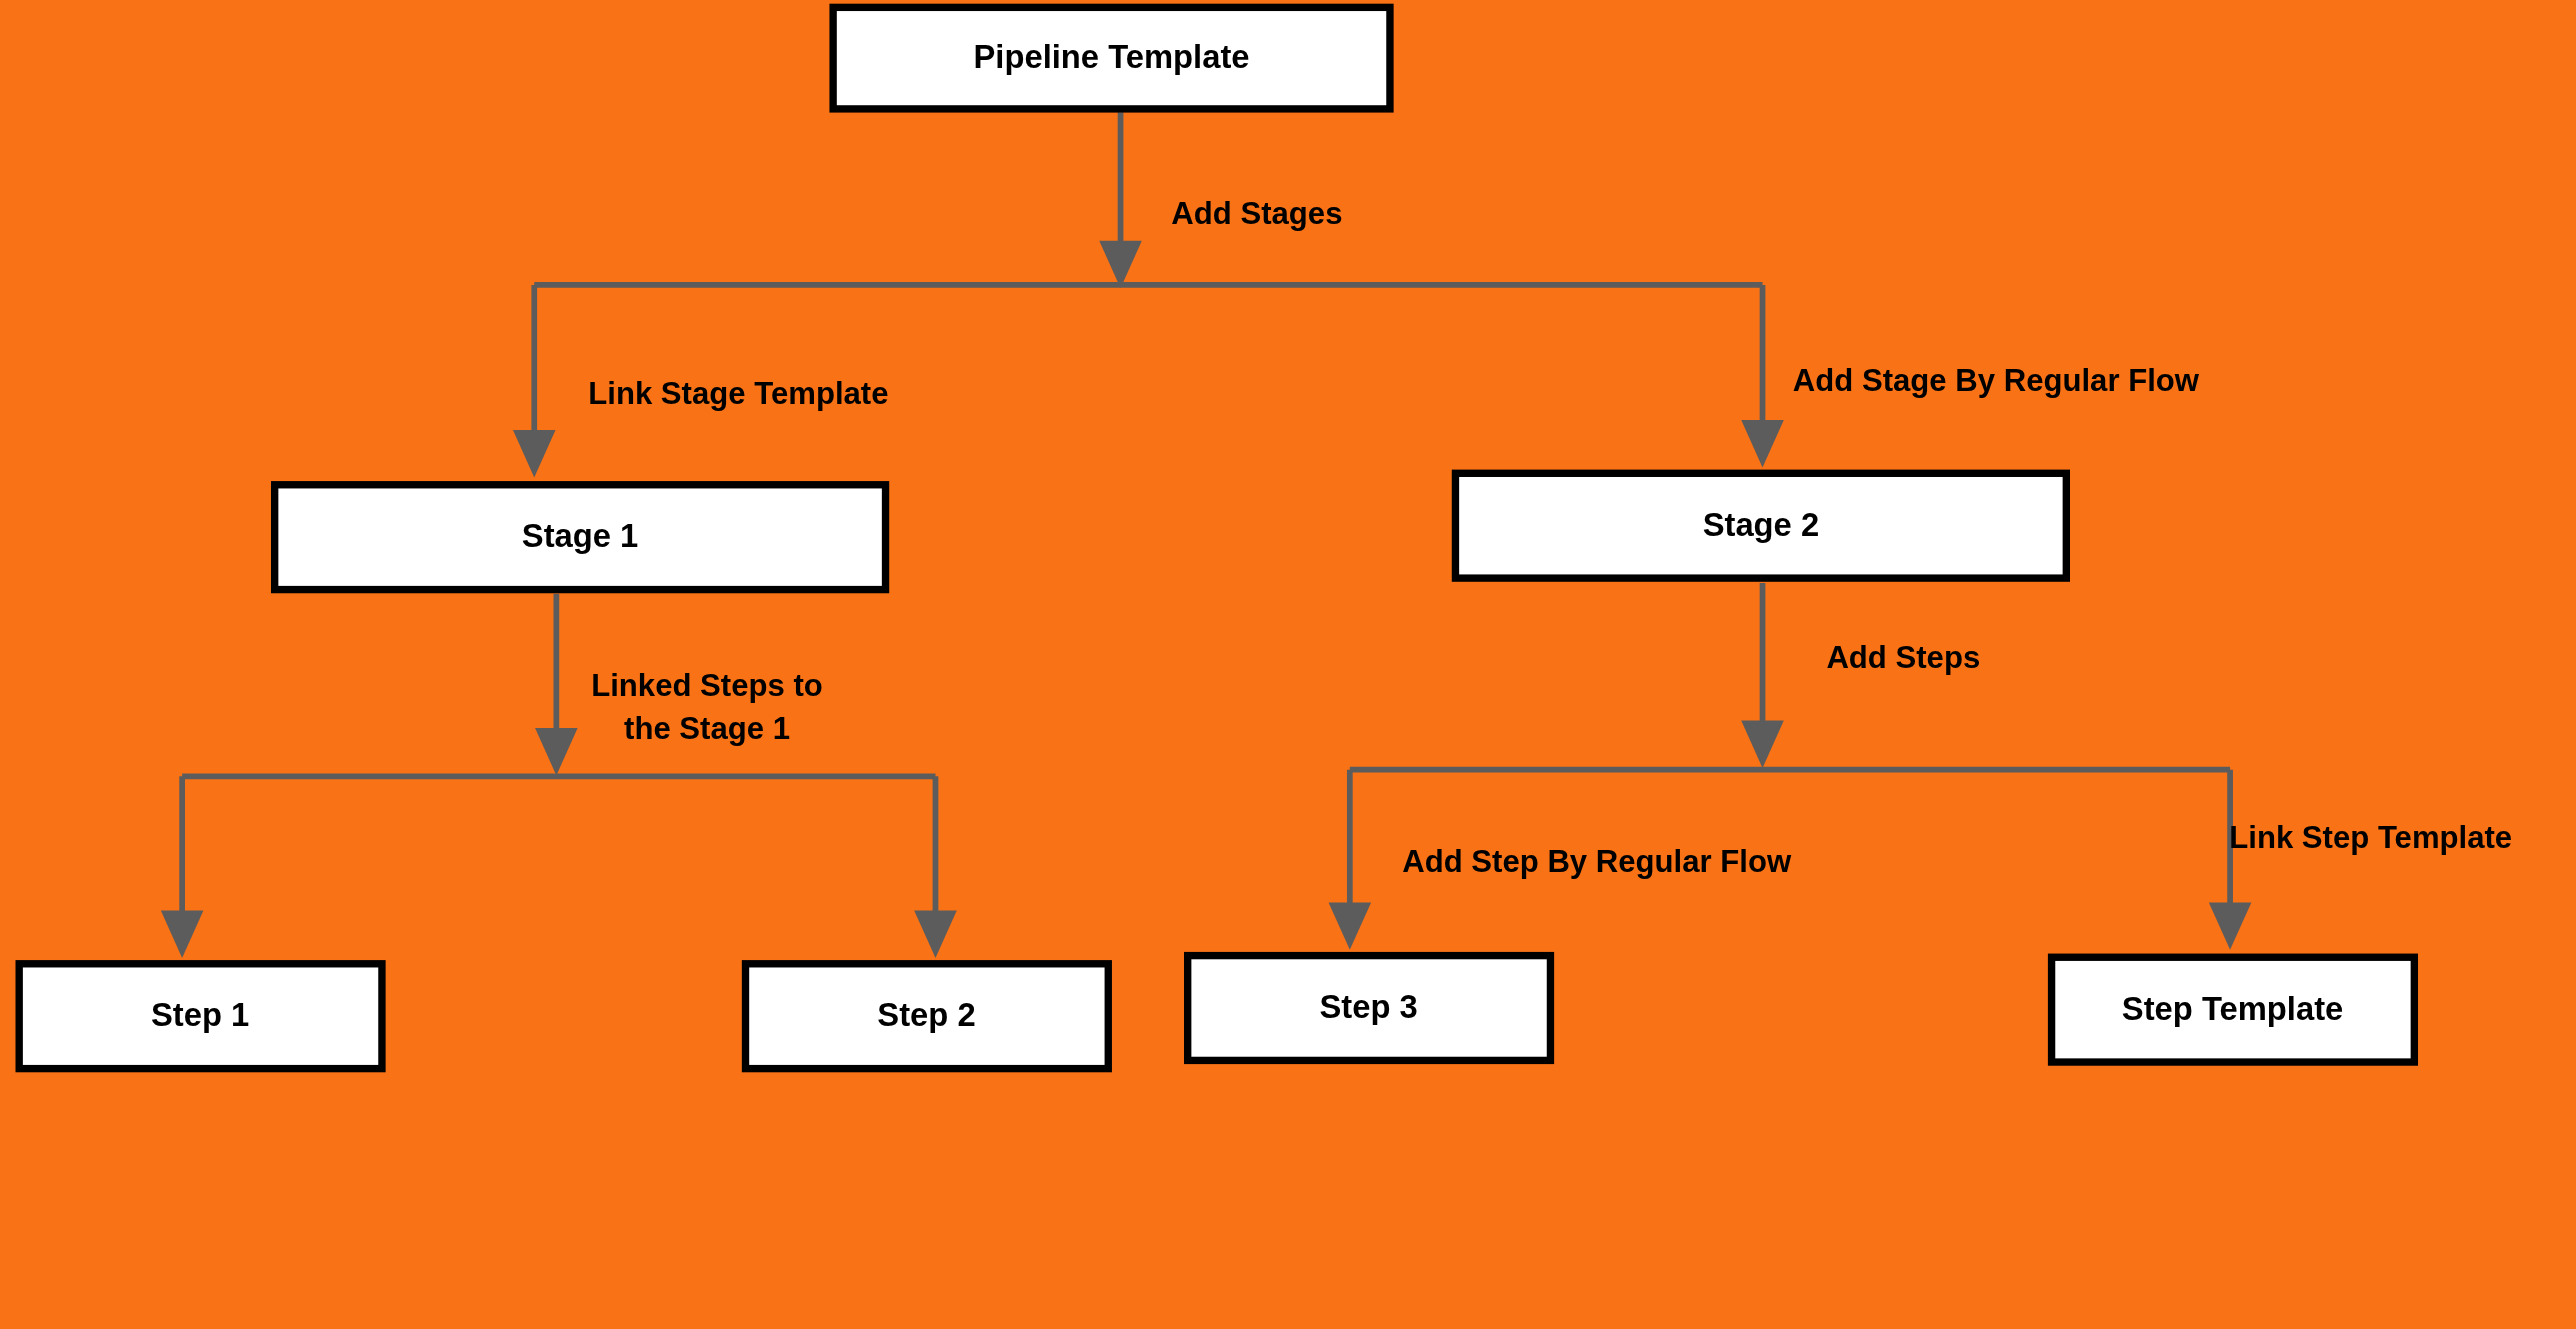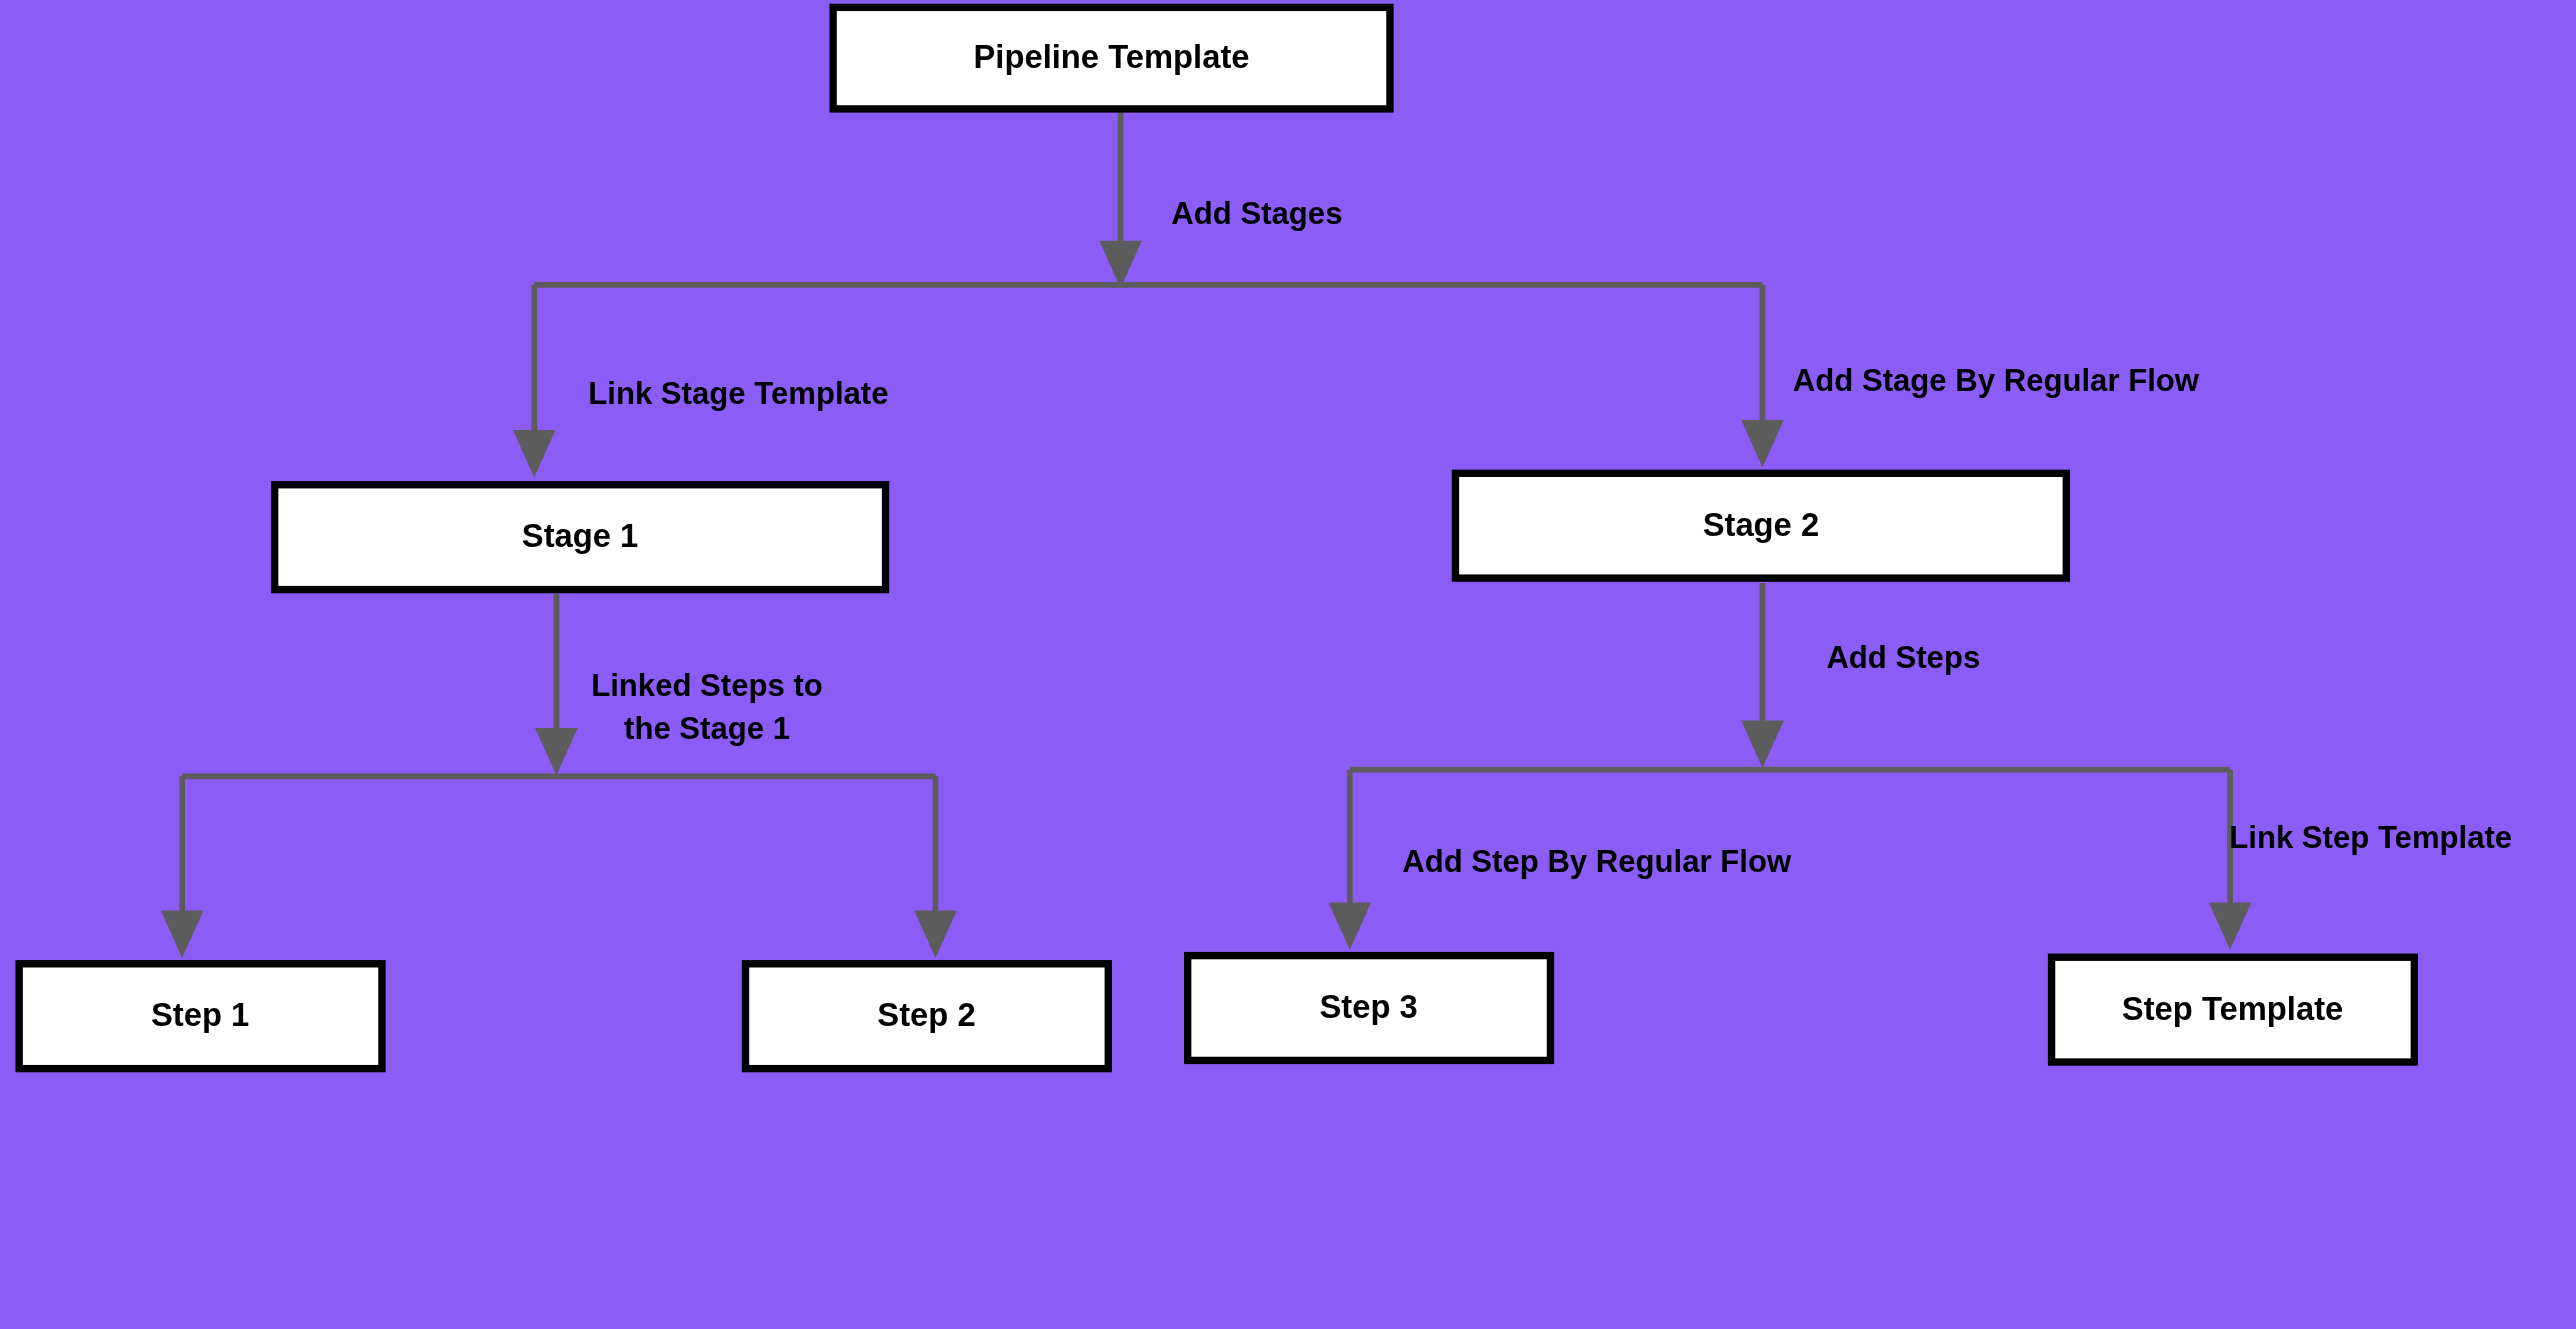--- a/index.html
+++ b/index.html
@@ -7,21 +7,21 @@
     padding: 0;
     background: #ffffff;
   }
   body {
     font-family: "Liberation Sans", sans-serif;
   }
   #diagram-root {
     position: relative;
     width: 2576px;
     height: 1329px;
-    background: #8b5cf6;
+    background: #f97316;
     overflow: hidden;
   }
   svg.canvas {
     position: absolute;
     left: 0;
     top: 0;
     width: 2576px;
     height: 1329px;
     display: block;
   }

